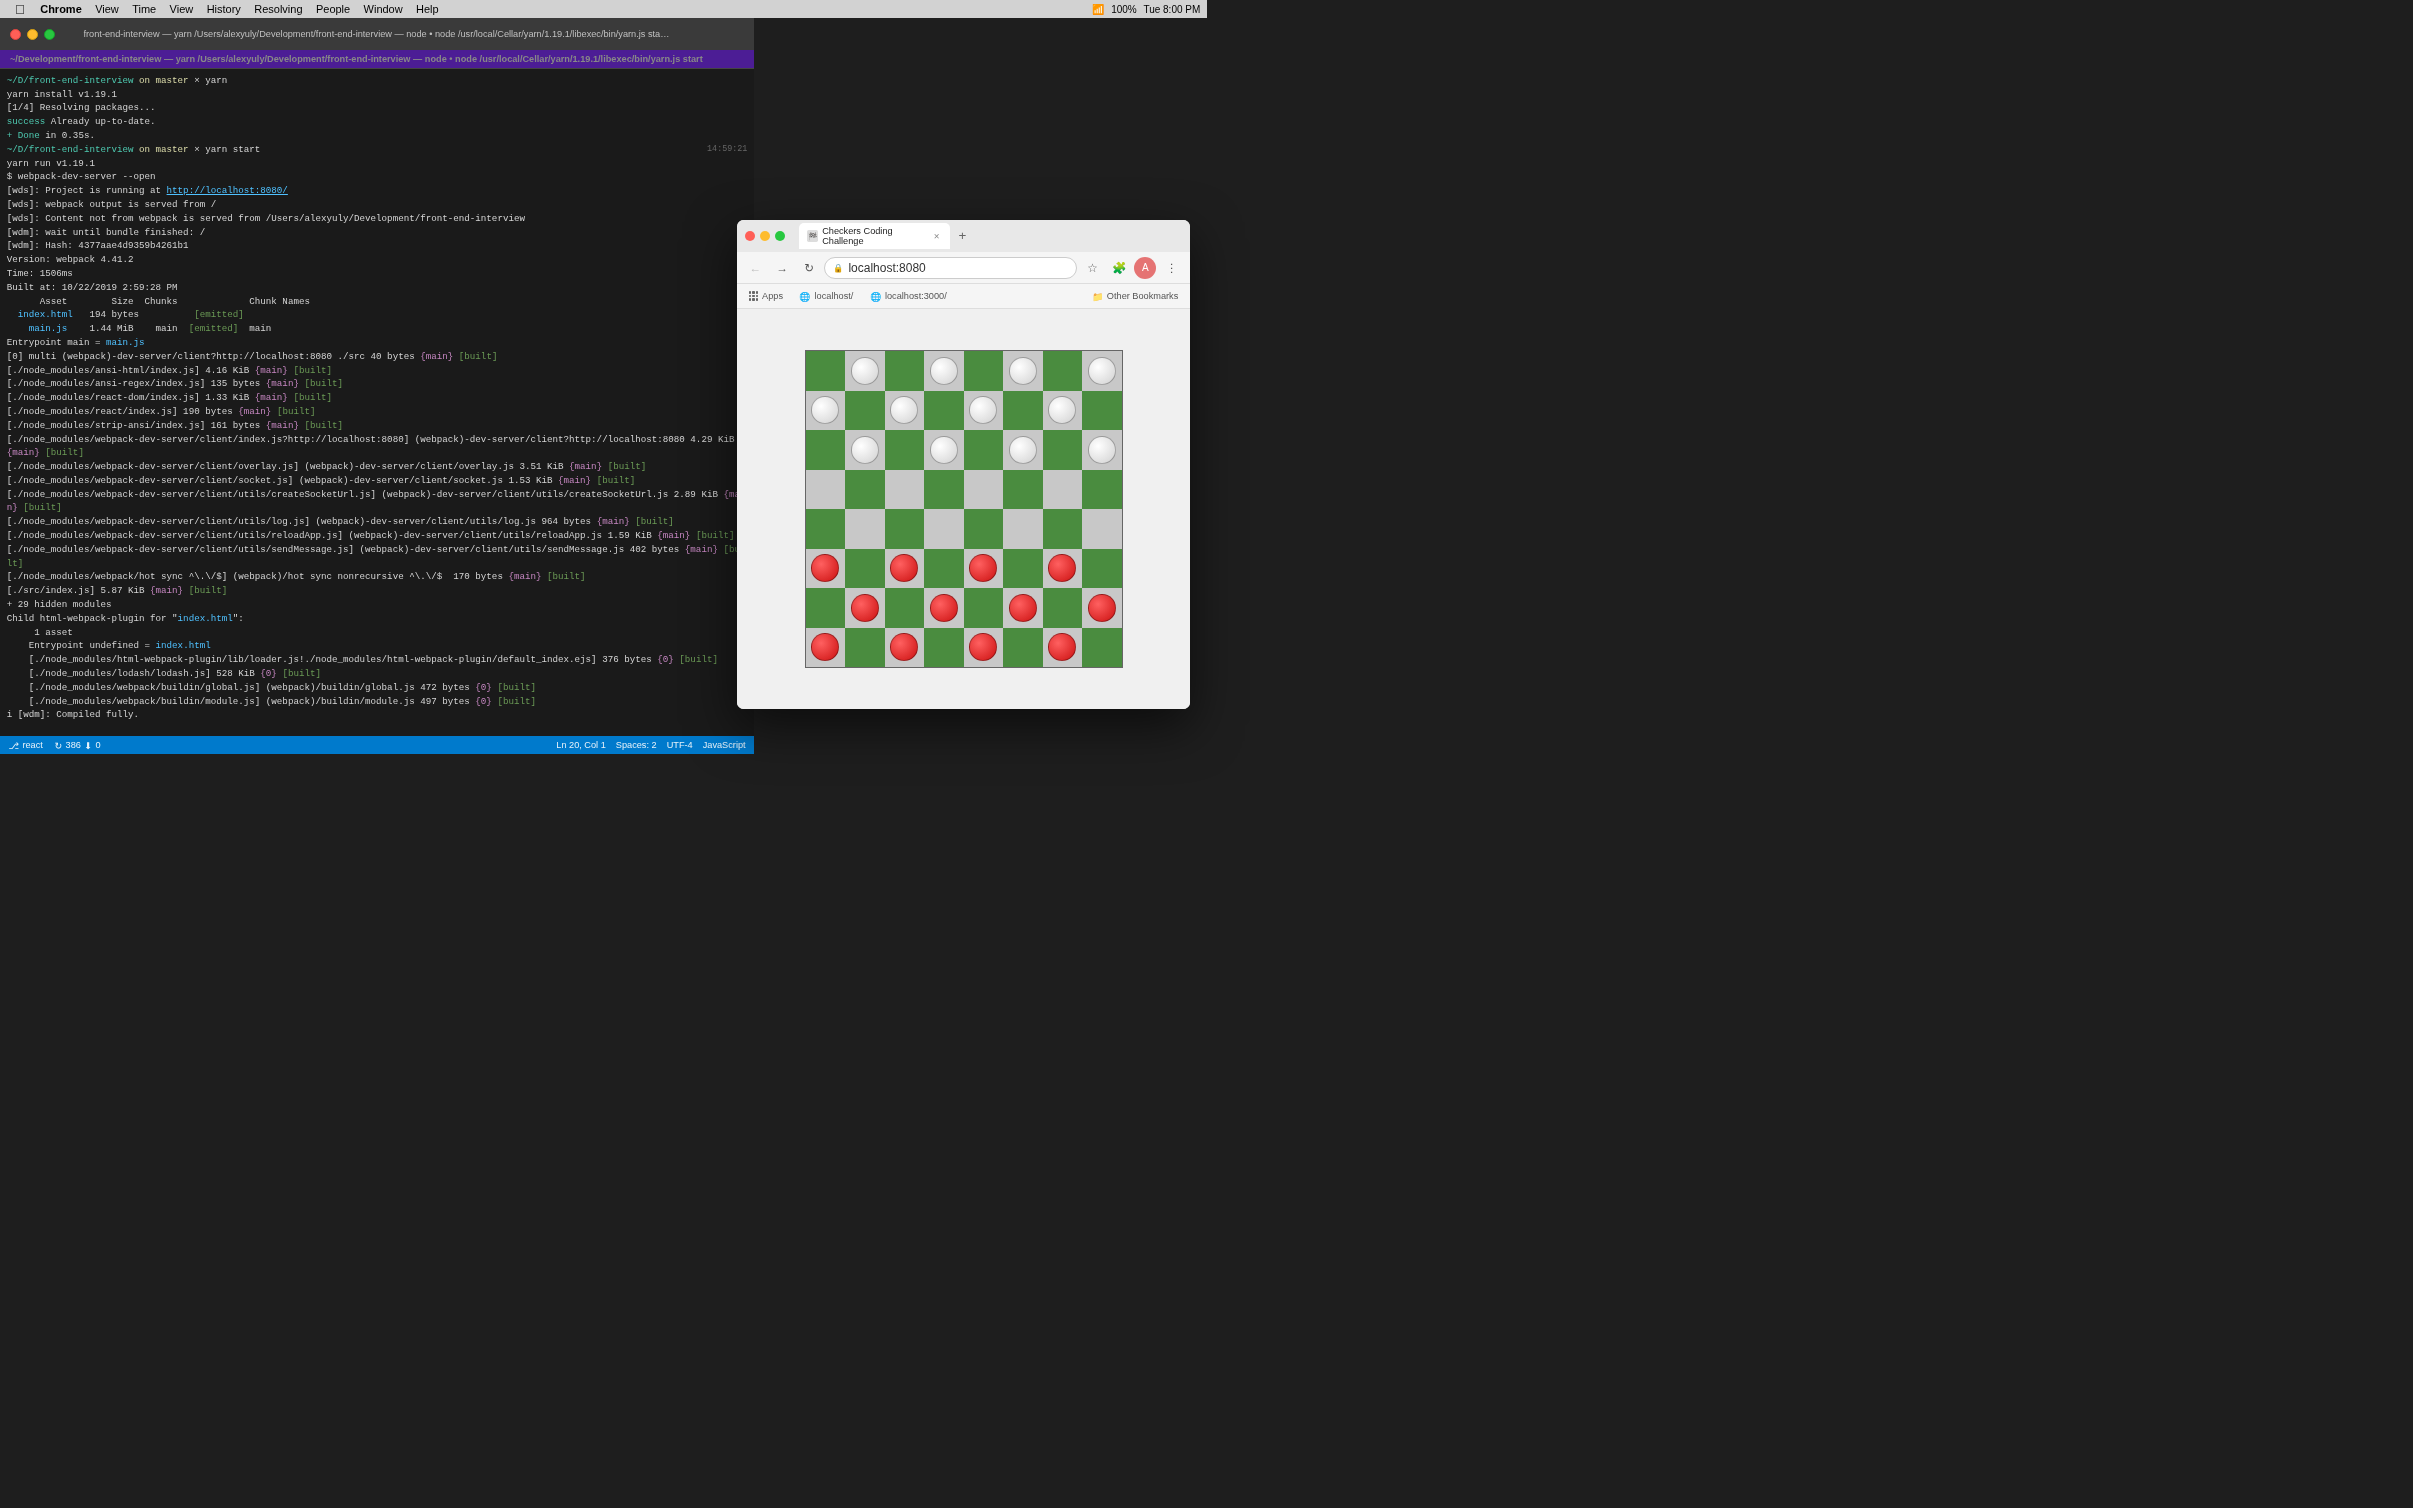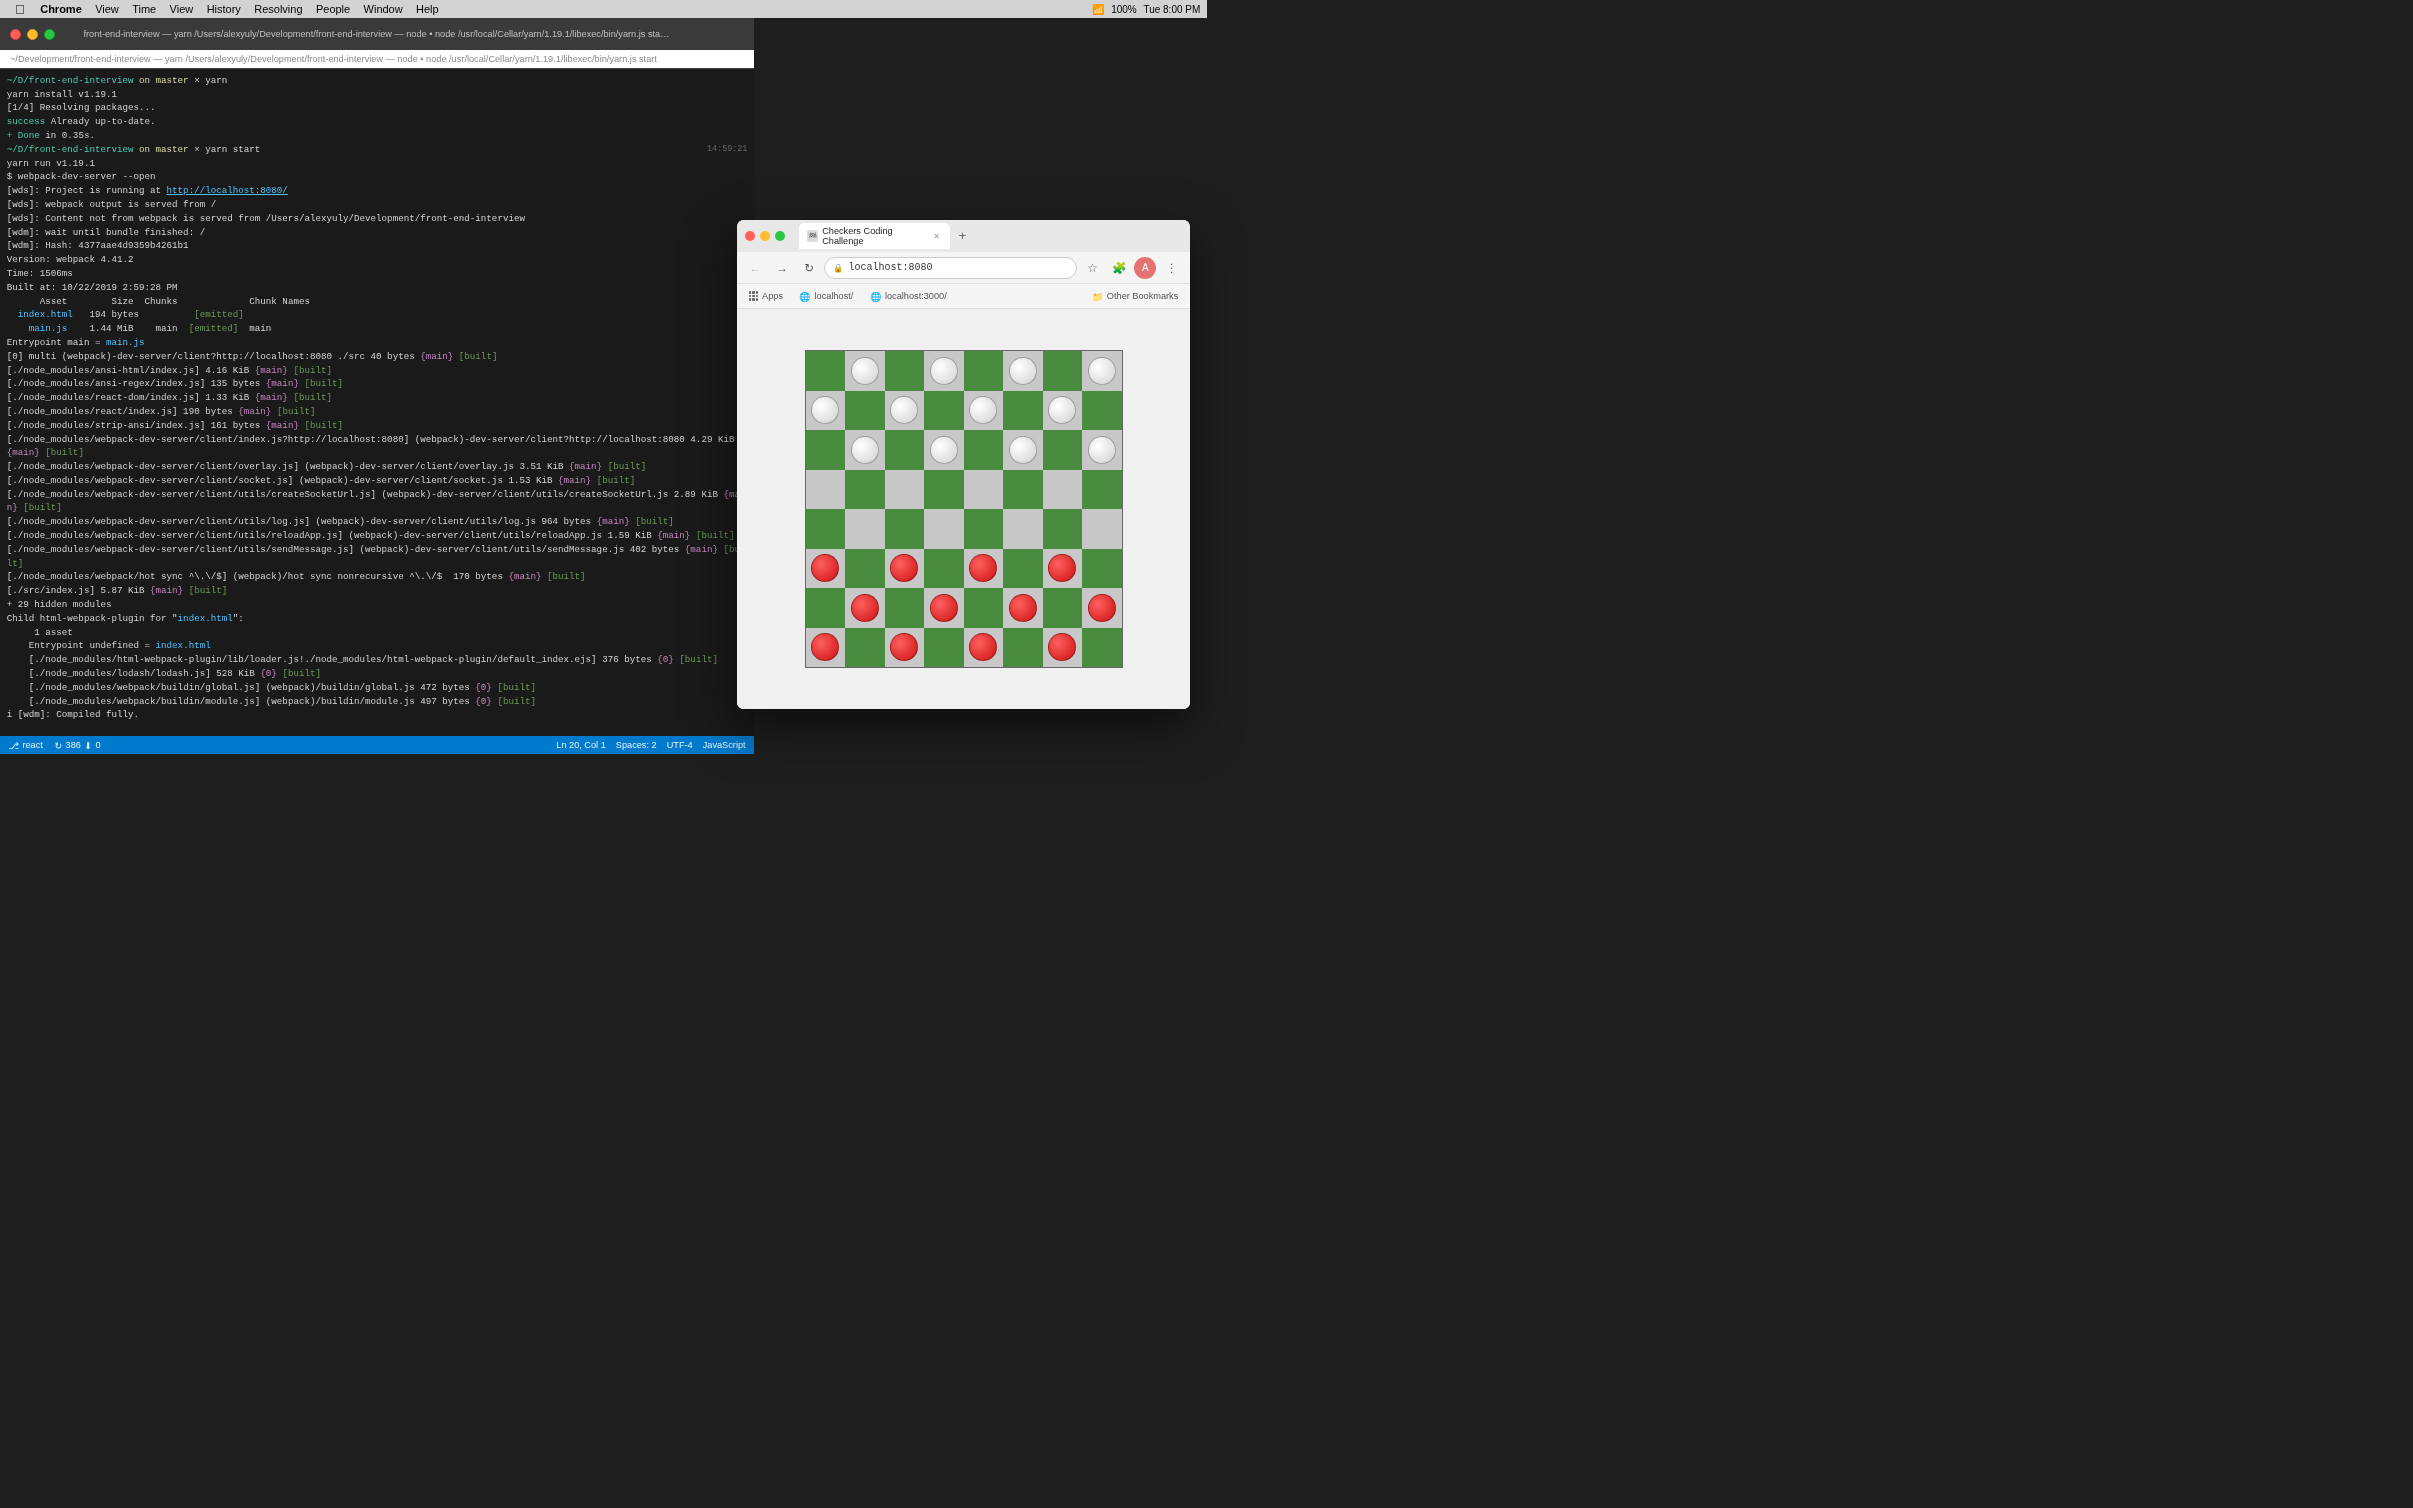--- a/index.html
+++ b/index.html
@@ -102,29 +102,30 @@
       border-radius: 3.4px 3.4px 0 0;
       color: #ddd;
       cursor: default;
     }
     .terminal-tab.active {
       background: #1a1a1a;
       color: #fff;
     }
     .terminal-path {
       height: 18.4px;
-      background: #ffffff;
+      background: #4c1d95;
       display: flex;
       align-items: center;
       padding: 0 10px;
       font-size: 9.2px;
       color: #888;
       border-bottom: 0.8px solid #444;
       white-space: nowrap;
       overflow: hidden;
+      font-weight: bold;
     }
     .terminal-body {
       flex: 1;
       overflow: hidden;
       padding: 5px 6.7px;
       font-family: 'Menlo', 'Monaco', 'Courier New', monospace;
       font-size: 9.2px;
       line-height: 1.5;
       color: #d4d4d4;
       white-space: pre-wrap;
@@ -239,23 +240,22 @@
       font-size: 10px;
       color: #333;
       gap: 4.2px;
     }
     .browser-address-lock {
       font-size: 8.4px;
       color: #888;
     }
     .browser-address-text {
       flex: 1;
-      font-size: 10px;
+      font-size: 12px;
       color: #333;
-      font-family: Liberation Mono, monospace;
     }
     .browser-bookmarks-bar {
       height: 25px;
       background: #f5f5f5;
       display: flex;
       align-items: center;
       padding: 0 6.7px;
       gap: 6.7px;
       font-size: 9.2px;
       color: #555;

